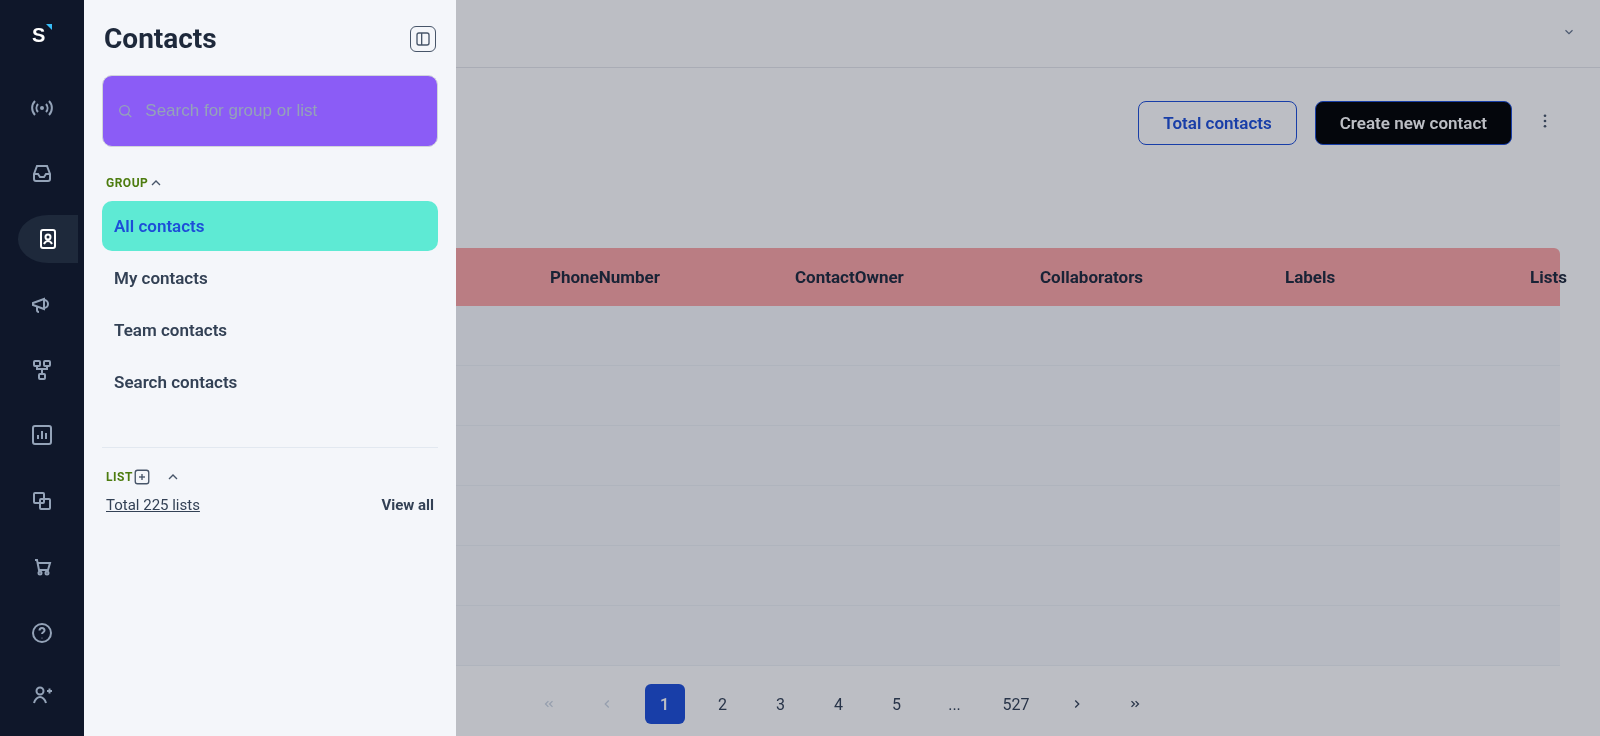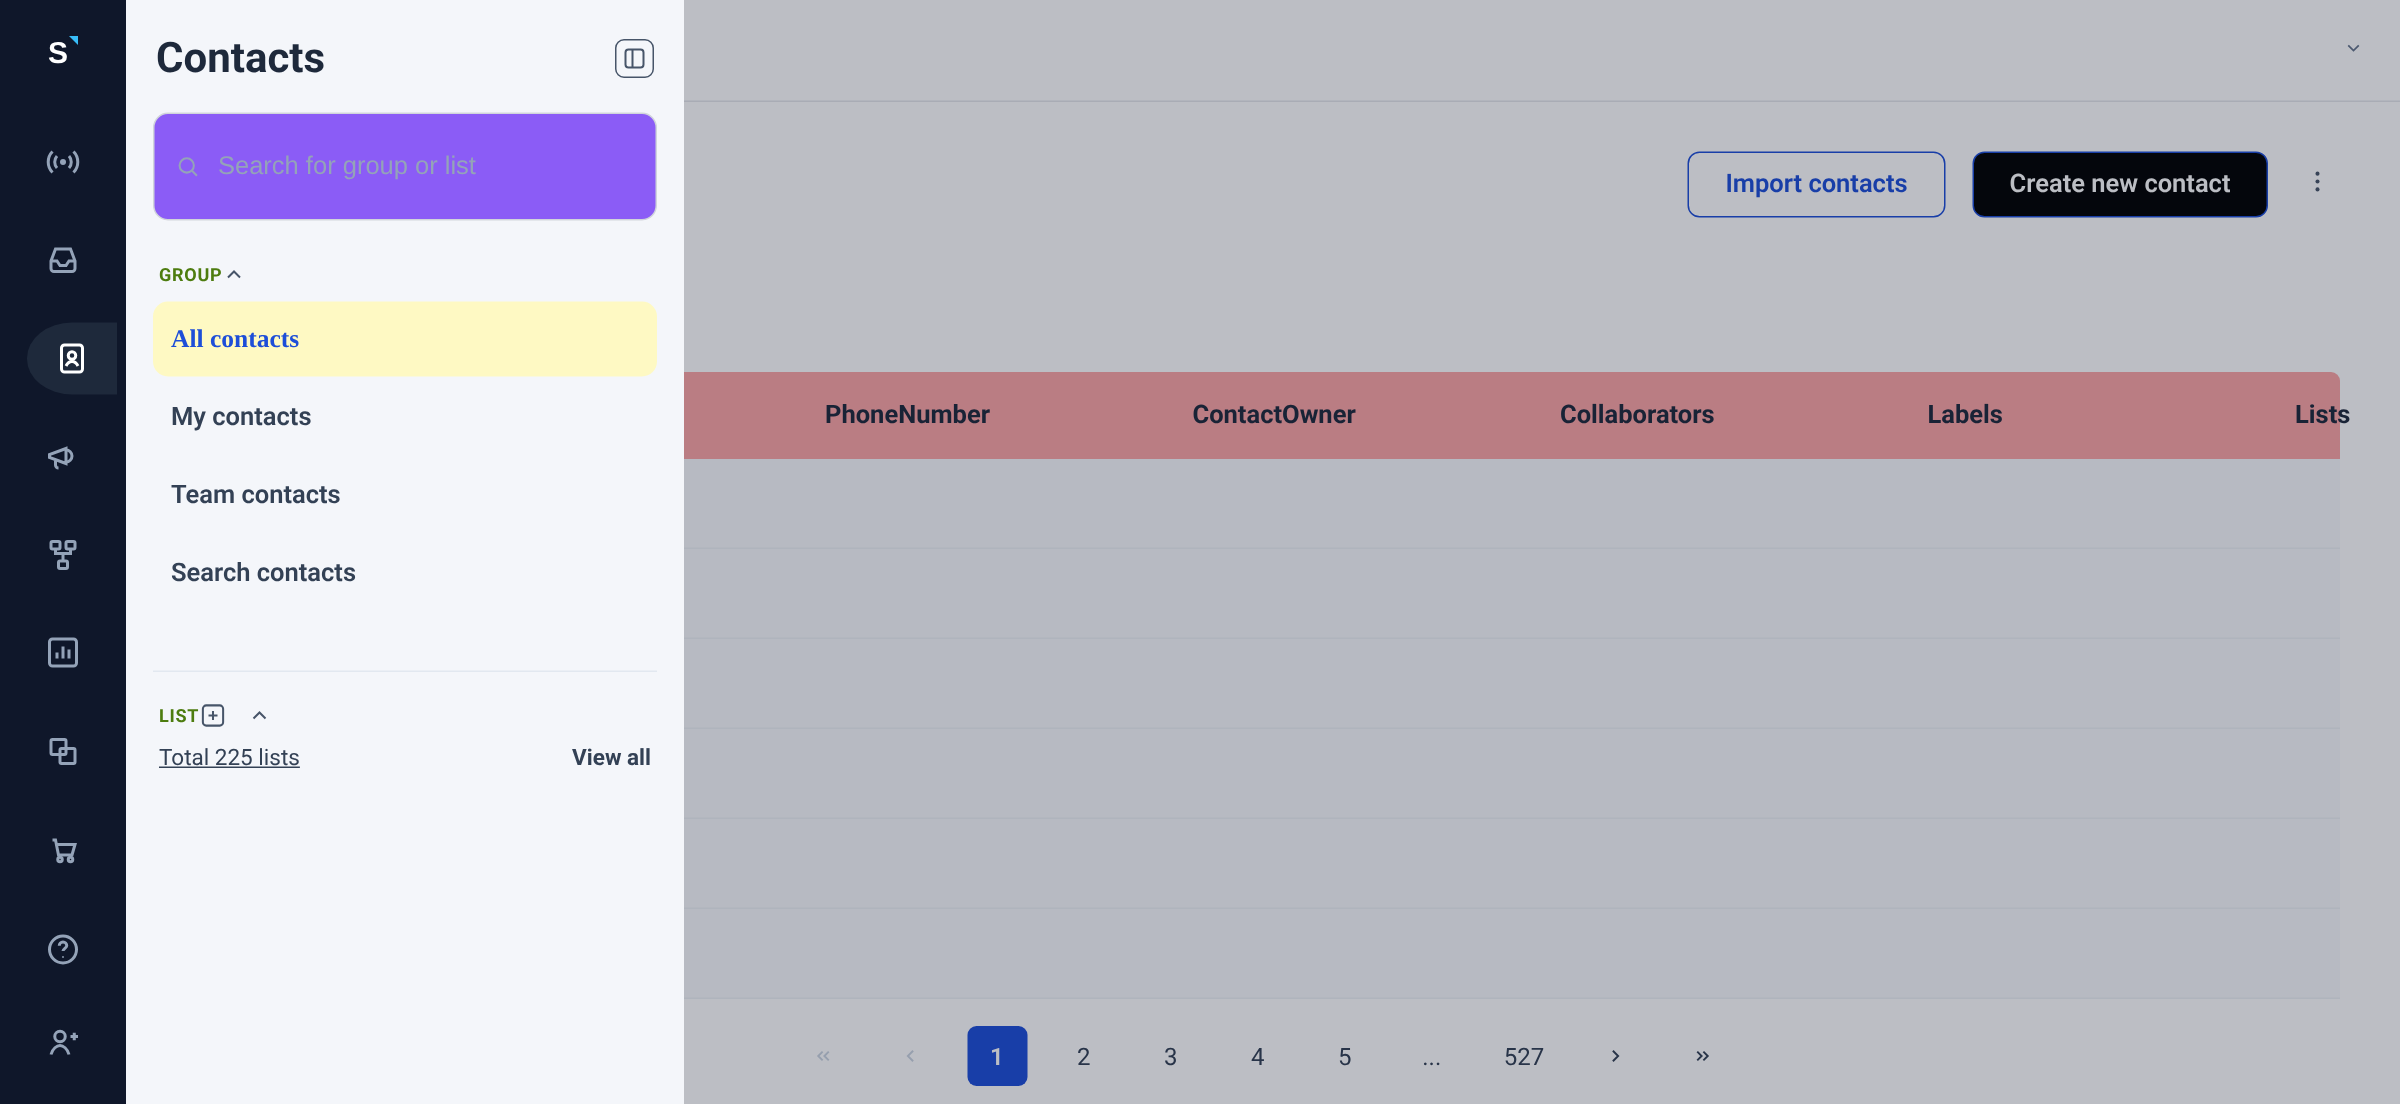--- a/index.html
+++ b/index.html
@@ -74,21 +74,21 @@
   }
   .section-head .actions { display:flex; gap:14px; align-items:center; color:#475569; }
   .chev { width:16px; height:16px; stroke:currentColor; fill:none; stroke-width:2; cursor:pointer; }
   .addsq { width:18px; height:18px; stroke:currentColor; fill:none; stroke-width:1.8; cursor:pointer; }
 
   .group-list { display:flex; flex-direction:column; gap:2px; margin-bottom: 30px; }
   .group-item {
     padding: 15px 12px; border-radius: 10px; font-size:17px; font-weight:600;
     color:#334155; cursor:pointer;
   }
-  .group-item.active { background:#fef9c3; color:#1d4ed8;font-family:Liberation Serif, serif; }
+  .group-item.active { background:#5eead4; color:#1d4ed8; }
 
   .divider { height:1px; background:#e2e8f0; margin: 10px 0 20px; }
 
   .list-meta { display:flex; align-items:center; justify-content:space-between; padding:0 4px; font-size:15px; }
   .list-meta .total { color:#334155;text-decoration:underline; }
   .list-meta .viewall { color:#334155; font-weight:700; cursor:pointer; }
 
   
   .main {
     position: absolute;
@@ -302,21 +302,21 @@
   <main class="main">
     <div class="topbar">
       <span class="drop">
         <svg width="14" height="14" viewBox="0 0 24 24" fill="none" stroke="currentColor" stroke-width="2">
             <polyline points="6 9 12 15 18 9"></polyline>
           </svg>
       </span>
     </div>
 
     <div class="toolbar">
-      <div class="btn btn-outline">Import contacts</div>
+      <div class="btn btn-outline">Total contacts</div>
       <div class="btn btn-solid">Create new contact</div>
       <div class="kebab">
         <svg viewBox="0 0 24 24">
             <circle cx="12" cy="5" r="1.8"></circle>
             <circle cx="12" cy="12" r="1.8"></circle>
             <circle cx="12" cy="19" r="1.8"></circle>
           </svg>
       </div>
     </div>
 

